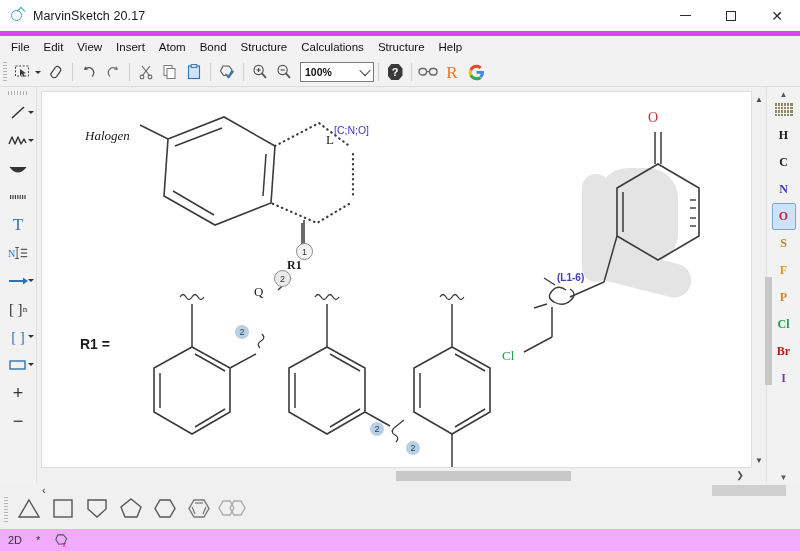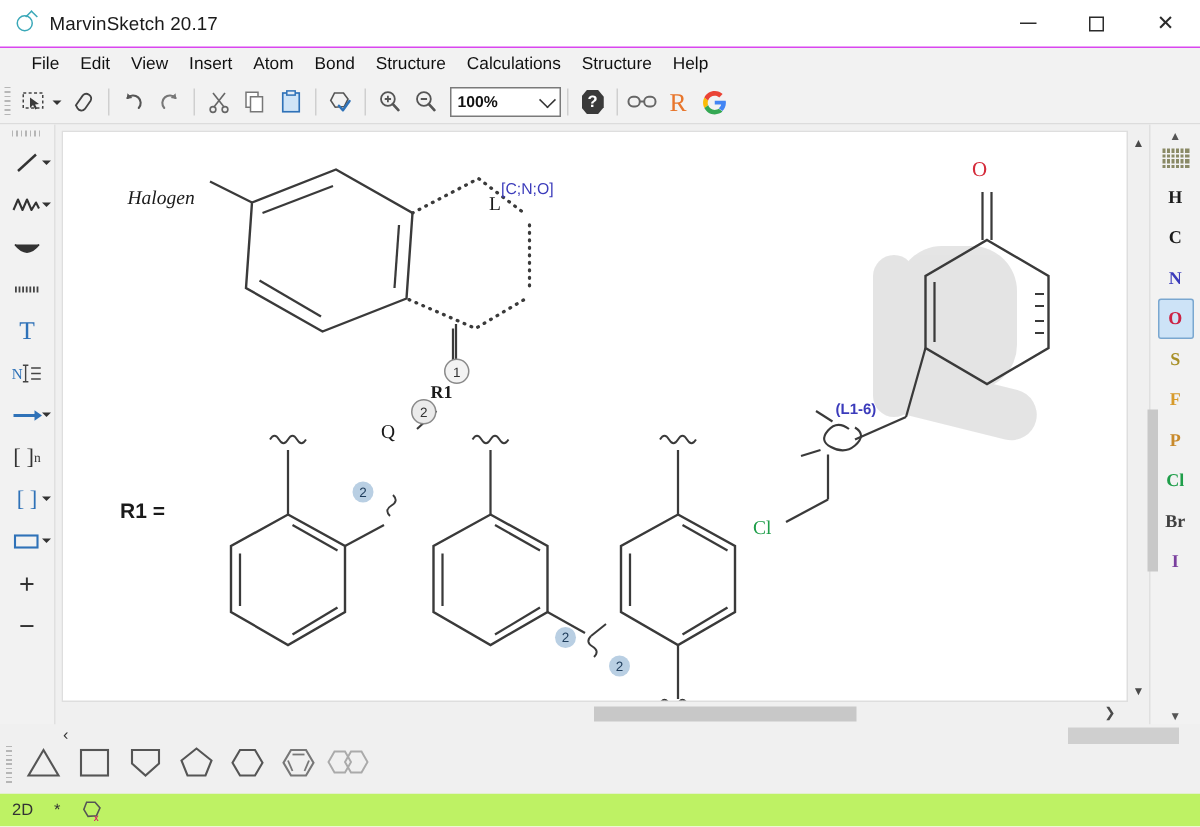--- a/index.html
+++ b/index.html
@@ -15,21 +15,21 @@
     background: #f0f0f0;
     display: flex; flex-direction: column;
   }
 
   
   .titlebar {
     height: 31px;
     background: #ffffff;
     display: flex; align-items: center;
     flex: 0 0 auto;
-    border-bottom: 1px solid #d946ef;
+    border-bottom: 5px solid #d946ef;
   }
   .tb-icon {
     width: 16px; height: 16px;
     margin-left: 9px; margin-right: 8px;
     position: relative;
     flex: 0 0 auto;
   }
   .tb-icon .flask {
     position: absolute; left: 2px; top: 2px;
     width: 11px; height: 11px;
@@ -60,21 +60,21 @@
   }
   .glyph-min { width: 11px; height: 1px; background: #2b2b2b; }
   .glyph-max { width: 10px; height: 10px; border: 1px solid #2b2b2b; box-sizing: border-box; }
   .glyph-close { font-size: 14px; line-height: 1; font-family: "DejaVu Sans", sans-serif; }
 
   
   .menubar {
     height: 22px;
     background: #f2f2f2;
     display: flex; align-items: center;
-    padding-left: 14px;
+    padding-left: 4px;
     flex: 0 0 auto;
   }
   .menuitem {
     font-size: 11.5px;
     color: #111;
     padding: 2px 7px;
     white-space: nowrap;
   }
 
   
@@ -295,21 +295,21 @@
   }
   .bb-thumb {
     position: absolute; right: 14px; top: 2px;
     width: 74px; height: 11px;
     background: #cfcfcf;
   }
 
   
   .statusbar {
     height: 22px;
-    background: #bef264;
+    background: #f0abfc;
     flex: 0 0 auto;
     display: flex; align-items: center;
     padding-left: 8px;
     font-size: 11px;
     color: #333;
   }
   .st-item { margin-right: 14px; display: flex; align-items: center; }
 
   .svg-abs { position: absolute; left: 0; top: 0; }
 </style>
@@ -726,21 +726,21 @@
           <i></i>
       </div>
       <div class="el" style="color:#1a1a1a;">H</div>
       <div class="el" style="color:#1a1a1a;">C</div>
       <div class="el" style="color:#3b3bbb;">N</div>
       <div class="el sel" style="color:#cc2244;">O</div>
       <div class="el" style="color:#a89028;">S</div>
       <div class="el" style="color:#d79a2b;">F</div>
       <div class="el" style="color:#c88a2c;">P</div>
       <div class="el" style="color:#1f9e4a;">Cl</div>
-      <div class="el" style="color:#404040;">Br</div>
+      <div class="el" style="color:#b91c1c;">Br</div>
       <div class="el" style="color:#7a3f9e;">I</div>
       <div class="rb-scroll-track"></div>
       <div style="flex:1 1 auto;"></div>
       <div class="rb-arrow">▼</div>
     </div>
   </div>
 
   <div class="bottombar">
     <div class="bb-grip"></div>
     <div class="bb-prev">‹</div>

